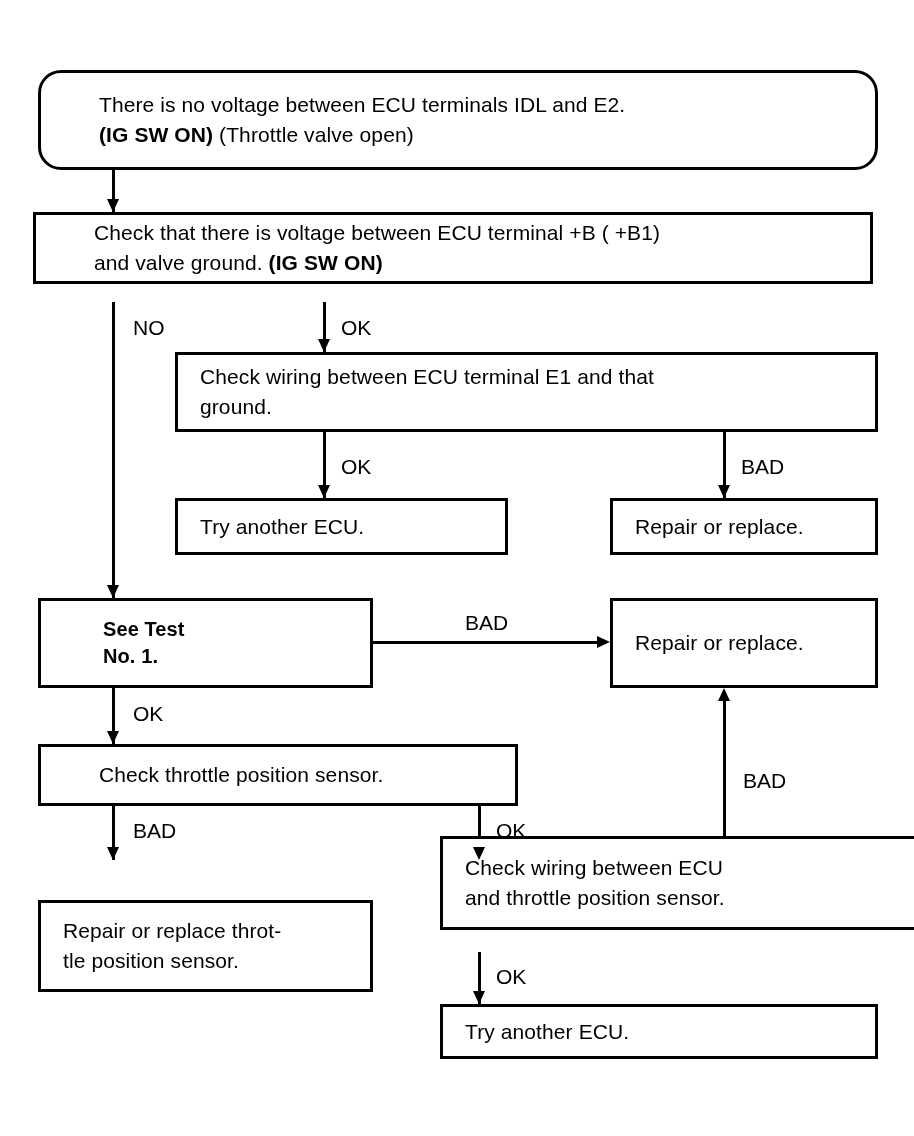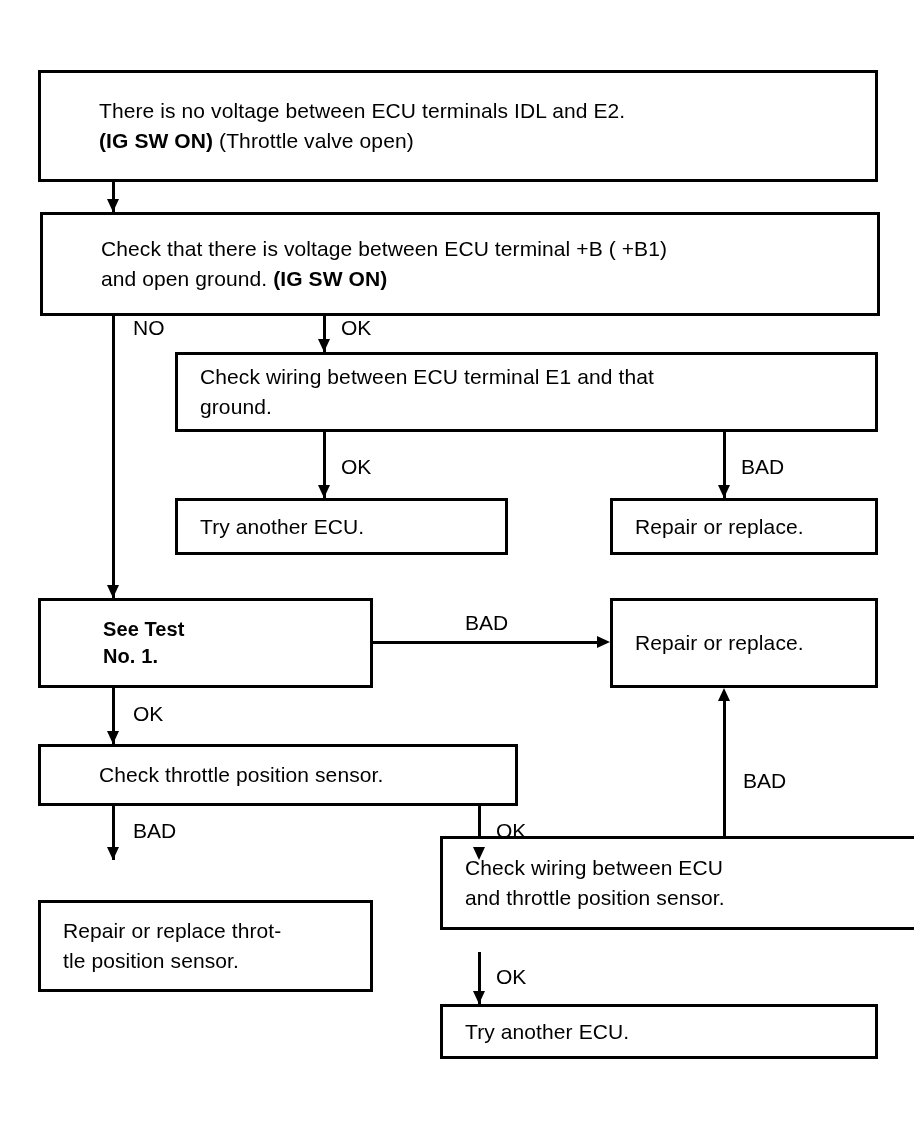--- a/index.html
+++ b/index.html
@@ -86,29 +86,29 @@
     border-bottom: 6px solid transparent;
     border-left: 13px solid #000000;
     z-index: 3;
   }
 </style>
 </head>
 <body>
 
 <div id="chart-root">
 
-  <div class="node" style="left:38px; top:70px; width:840px; height:112px;">
+  <div class="node" style="left:38px; top:70px; width:840px; height:100px;border-radius:23px;">
     <div class="node-text"><span>There is no voltage between ECU terminals IDL and E2.</span><br><span class="b">(IG SW ON)</span><span> (Throttle valve open)</span></div>
   </div>
 
   <div class="vline" style="left:112px; top:166px; height:46px;"></div>
   <div class="arrow-down" style="left:107px; top:199px;"></div>
 
-  <div class="node" style="left:40px; top:212px; width:840px; height:104px;">
-    <div class="node-text"><span>Check that there is voltage between ECU terminal  +B ( +B1)</span><br><span>and open ground. </span><span class="b">(IG SW ON)</span></div>
+  <div class="node" style="left:33px; top:212px; width:840px; height:72px;">
+    <div class="node-text"><span>Check that there is voltage between ECU terminal  +B ( +B1)</span><br><span>and valve ground. </span><span class="b">(IG SW ON)</span></div>
   </div>
 
   <div class="vline" style="left:112px; top:302px; height:296px;"></div>
   <div class="arrow-down" style="left:107px; top:585px;"></div>
   <div class="edge-label" style="left:133px; top:317px;">NO</div>
 
   <div class="vline" style="left:323px; top:302px; height:50px;"></div>
   <div class="arrow-down" style="left:318px; top:339px;"></div>
   <div class="edge-label" style="left:341px; top:317px;">OK</div>
 

